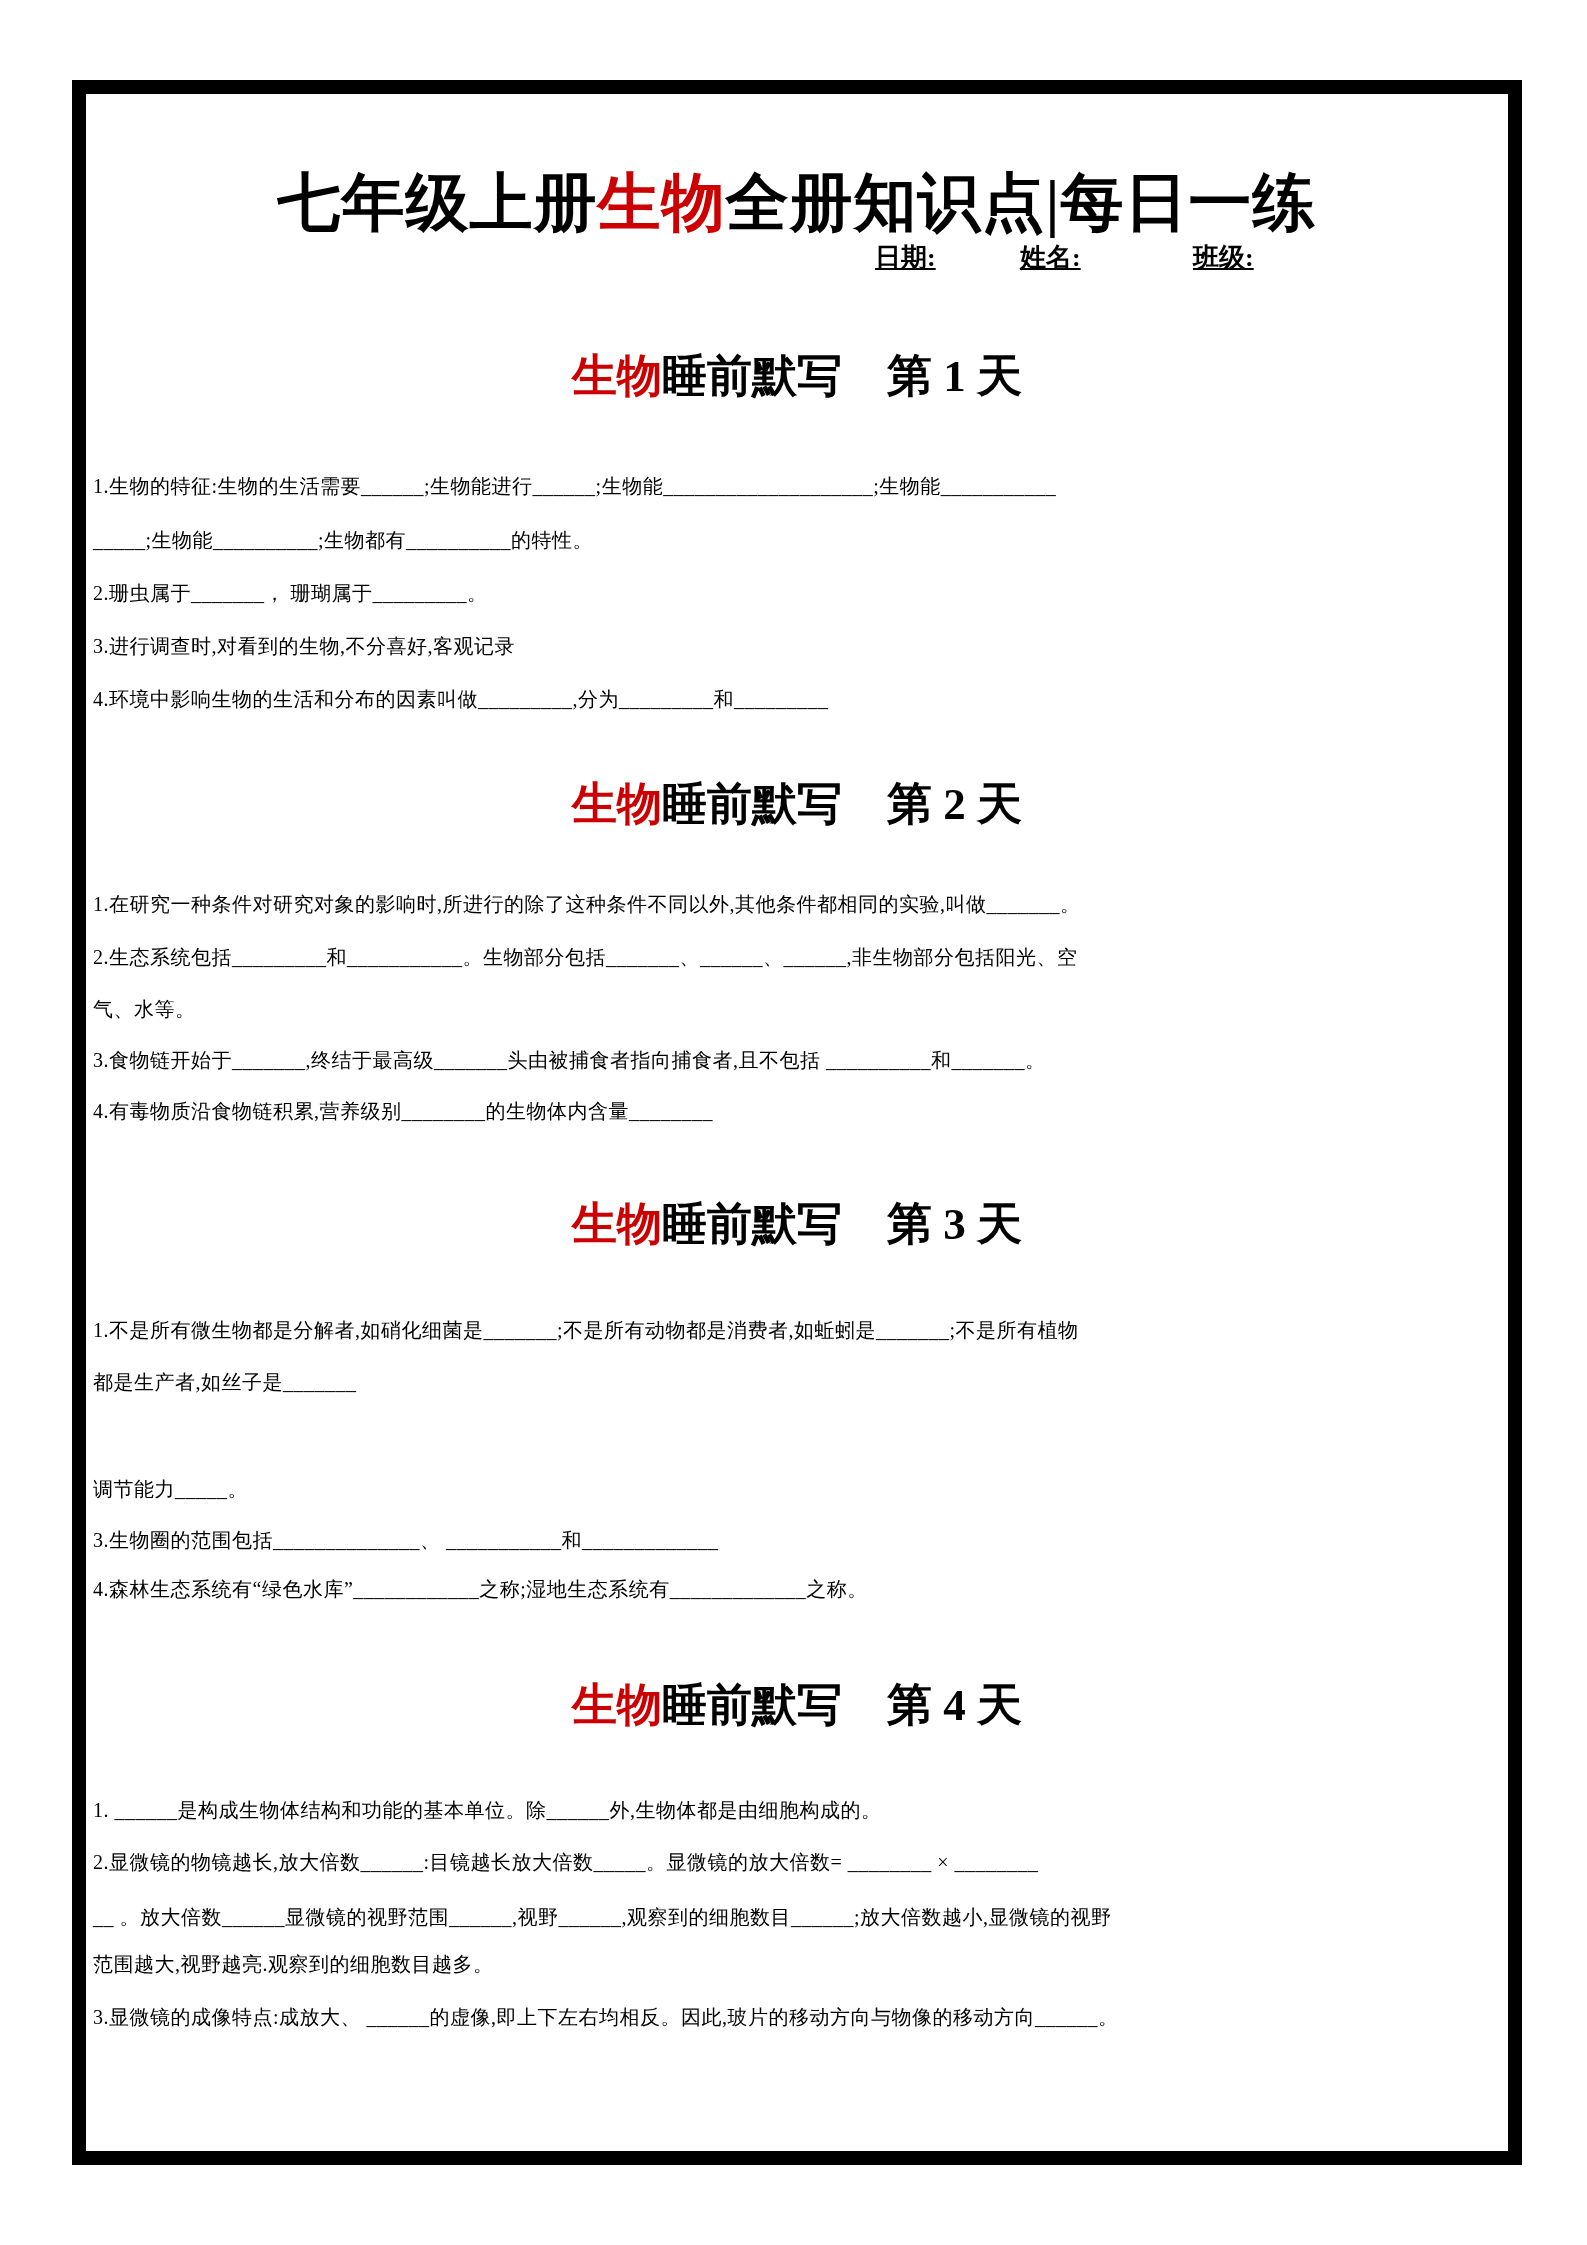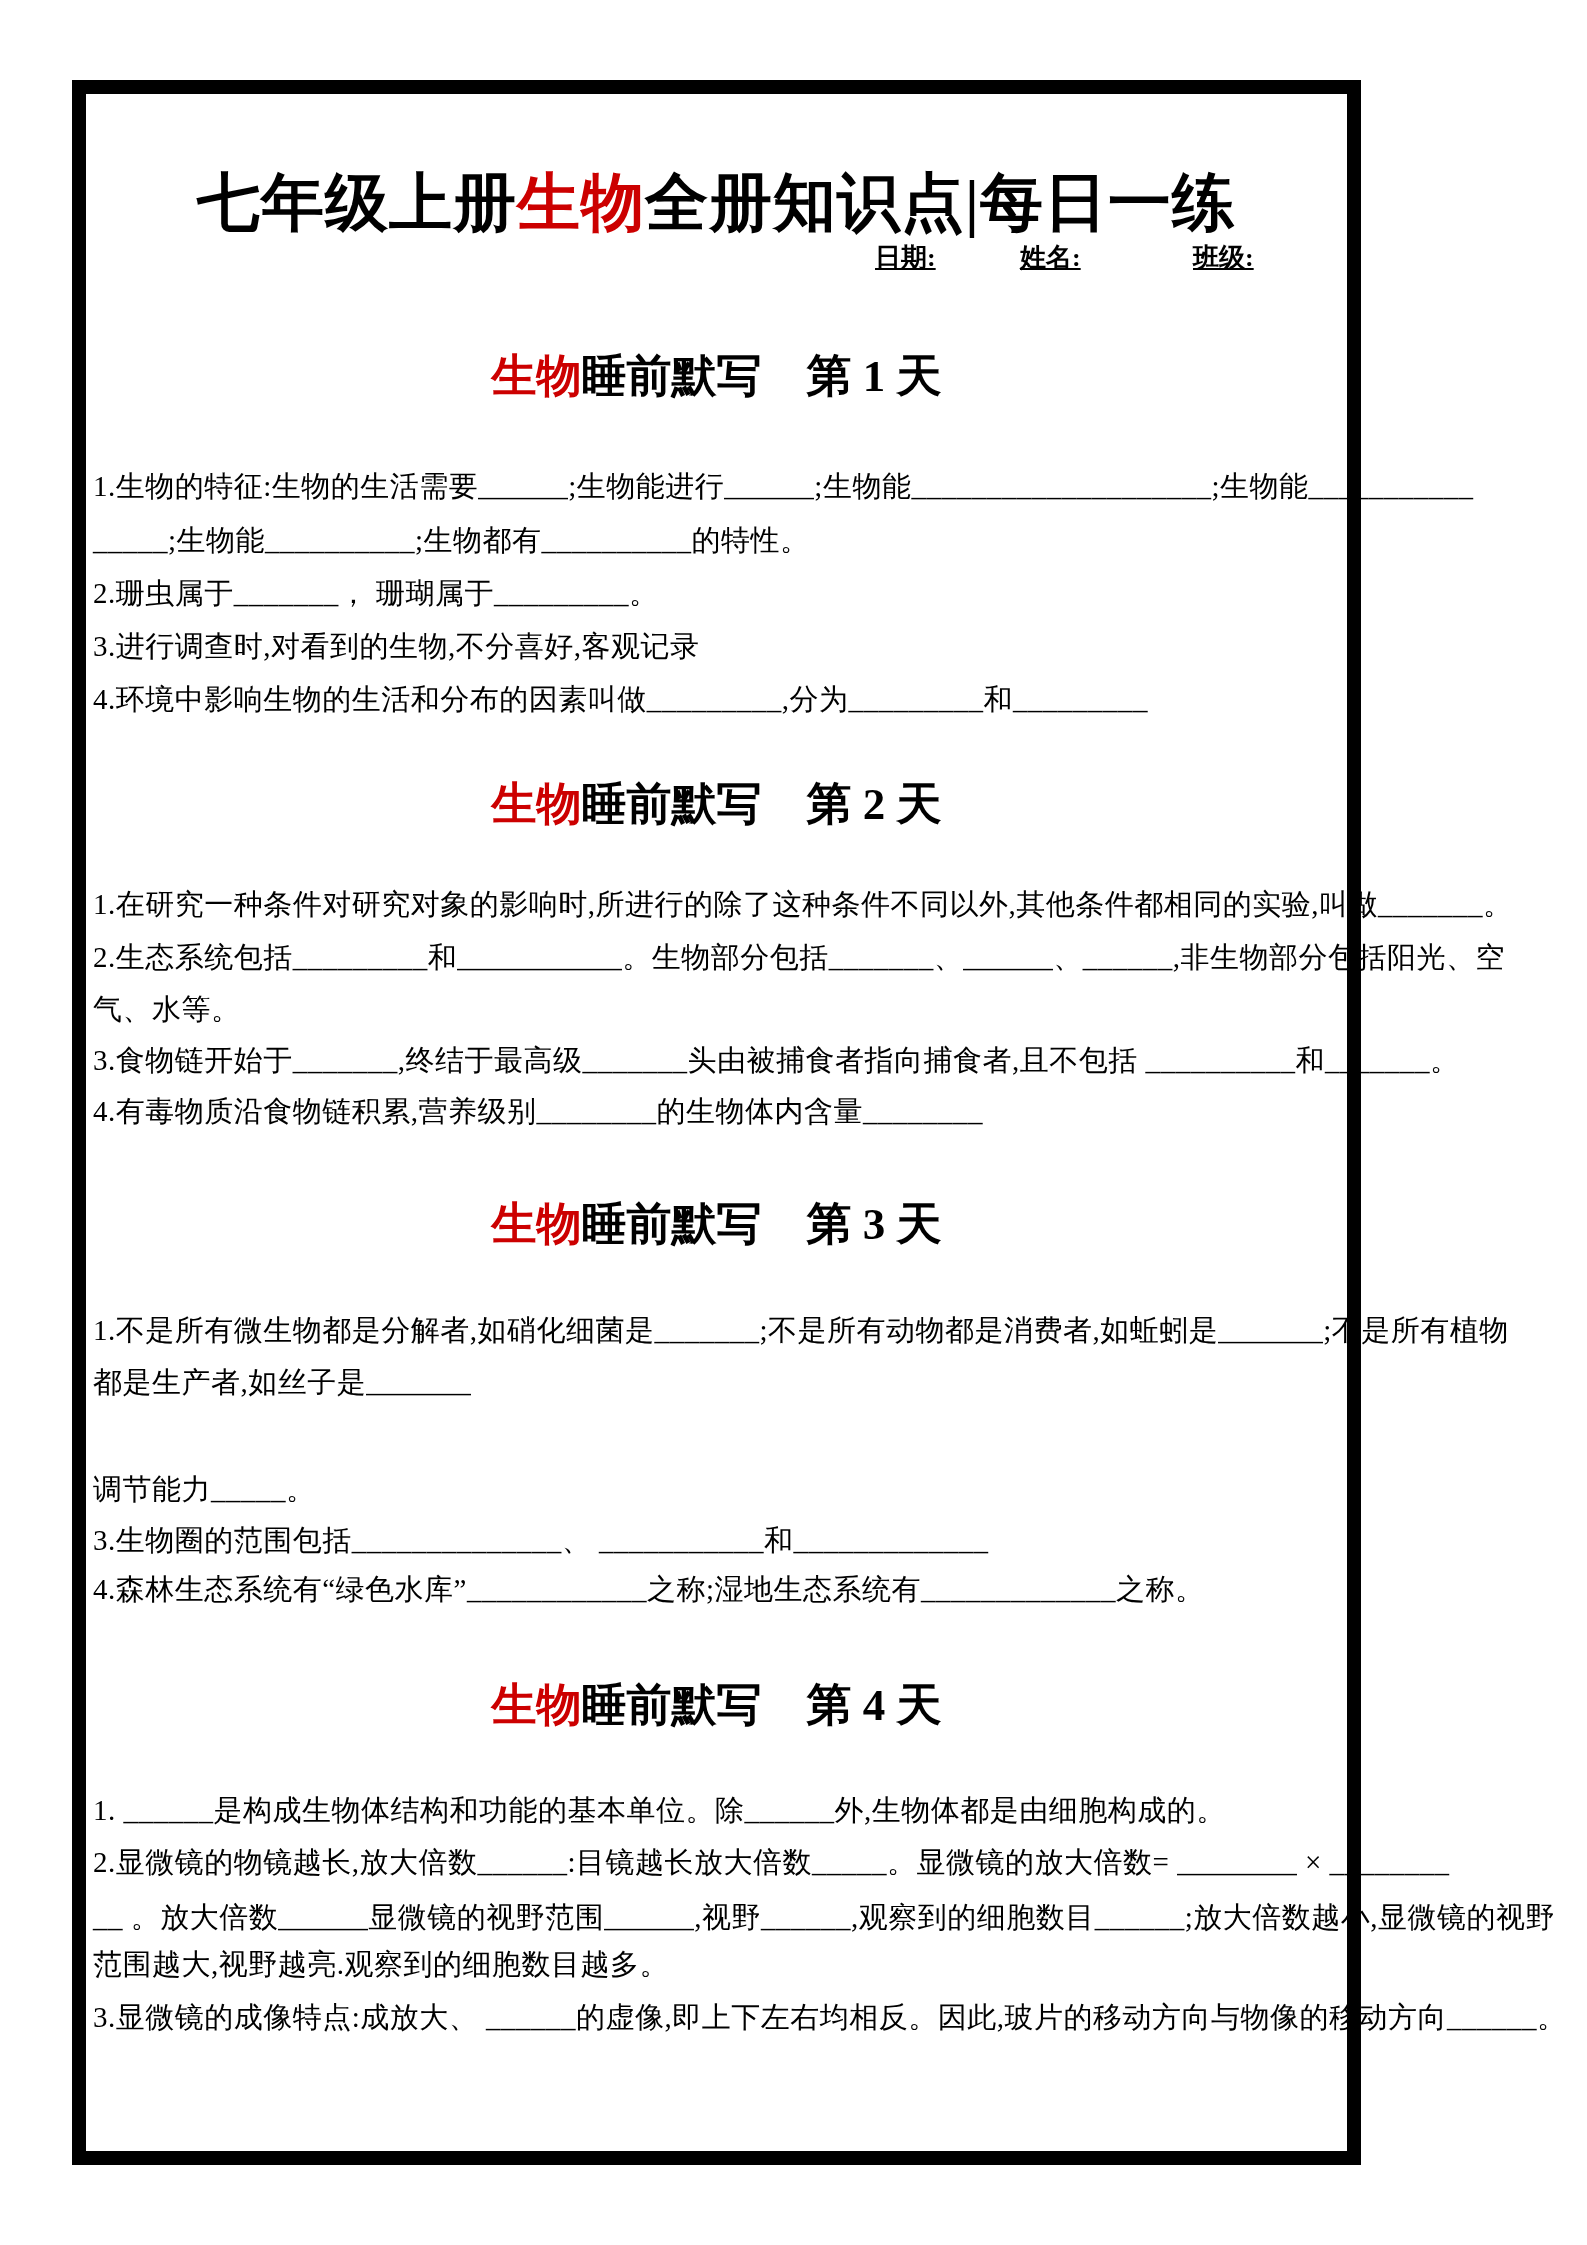--- a/index.html
+++ b/index.html
@@ -11,21 +11,21 @@
     position: relative;
     width: 1587px;
     height: 2245px;
     font-family: "Liberation Serif", "DejaVu Serif", serif;
     color: #000000;
   }
   .frame {
     position: absolute;
     left: 72px;
     top: 80px;
-    width: 1289px;
+    width: 1450px;
     height: 2085px;
     border: 14px solid #000000;
     box-sizing: border-box;
     background: #ffffff;
   }
   .inner {
     position: absolute;
     left: 0; top: 0; right: 0; bottom: 0;
   }
   .page-title {
@@ -54,21 +54,21 @@
     width: 100%;
     text-align: center;
     font-size: 45px;
     font-weight: bold;
     white-space: nowrap;
   }
   .line {
     position: absolute;
     left: 7px;
     width: 1410px;
-    font-size: 29px;
+    font-size: 20px;
     line-height: 36px;
     white-space: nowrap;
     letter-spacing: 0.5px;
   }
 </style>
 </head>
 <body>
 
 <div class="frame">
   <div class="inner">

